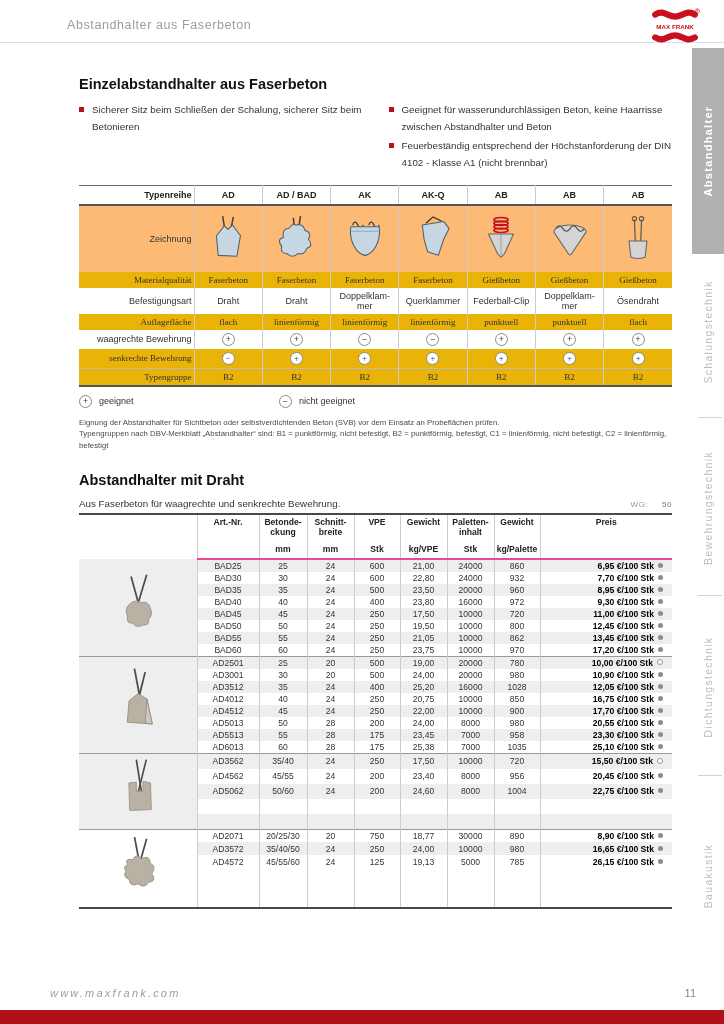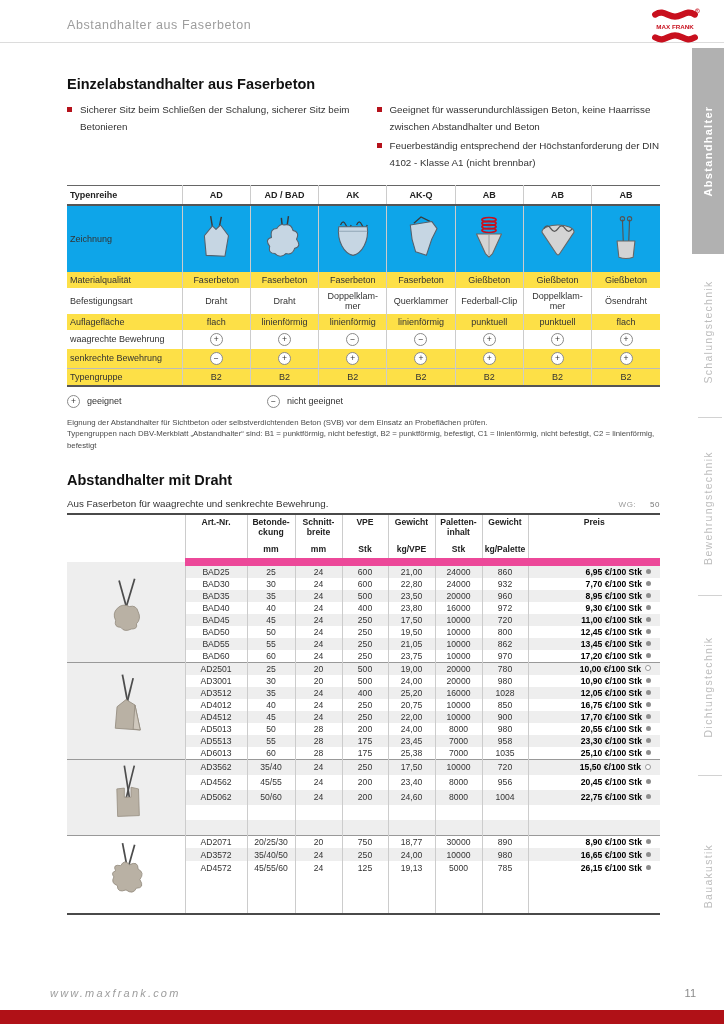--- a/index.html
+++ b/index.html
@@ -14,37 +14,37 @@
   
   .side-tab{position:absolute;left:692px;top:48px;width:32px;height:206px;background:#b1b1b1;
             display:flex;align-items:center;justify-content:center;}
   .side-tab span{transform:rotate(-90deg);white-space:nowrap;color:#fff;font-weight:bold;
                  font-size:11px;letter-spacing:1.3px;}
   .side-label{position:absolute;left:692px;width:32px;display:flex;align-items:center;justify-content:center;}
   .side-label span{transform:rotate(-90deg);white-space:nowrap;color:#bdbdbd;font-size:10.5px;letter-spacing:1.3px;}
   .side-div{position:absolute;left:698px;width:24px;border-top:1px solid #d2d2d2;}
 
   
-  .main{position:absolute;left:67px;top:68px;width:593px;}
+  .main{position:absolute;left:79px;top:68px;width:593px;}
   .section-title{font-size:14.5px;font-weight:bold;color:#111;margin:8px 0 10px;}
 
   .bullets{display:flex;gap:26px;}
   .bullet-col{width:284px;display:flex;flex-direction:column;gap:3px;}
   .bullet{display:flex;gap:8px;font-size:9.8px;line-height:1.7;color:#333;}
   .bullet .sq{flex:none;width:5px;height:5px;background:#b5121b;margin-top:5px;}
 
   
   table.type-table{border-collapse:collapse;width:593px;margin-top:13px;
                    border-top:1px solid #666;border-bottom:2px solid #555;table-layout:fixed;}
   .type-table th,.type-table td{border-left:1px solid #ccc;font-size:9px;padding:3px 2px;
                    text-align:center;vertical-align:middle;color:#333;}
-  .type-table th:first-child,.type-table td:first-child{border-left:none;text-align:left;padding-left:3px;}
+  .type-table th:first-child,.type-table td:first-child{border-left:none;text-align:right;padding-left:3px;}
   .type-table thead th{font-weight:bold;border-bottom:2px solid #555;padding:4px 2px;color:#222;}
-  .type-table tr.shade{background:#fde047;}
-  .type-table tr.drawing-row td{height:60px;background:#0ea5e9;}
+  .type-table tr.shade{background:#eab308;font-family:Liberation Serif, serif;}
+  .type-table tr.drawing-row td{height:60px;background:#fdba74;}
   .type-table tr.last td{border-top:1px solid #bbb;}
 
   .sym{display:inline-block;width:11px;height:11px;border:1px solid #8a8a8a;border-radius:50%;
        line-height:10.5px;font-size:8.5px;color:#333;text-align:center;background:#fff;}
 
   .legend{display:flex;margin-top:8px;font-size:9px;color:#333;align-items:center;}
   .legend-item{display:flex;align-items:center;gap:7px;width:200px;}
   .notes{margin-top:9px;font-size:7.8px;color:#4a4a4a;line-height:1.5;}
 
   
@@ -52,21 +52,21 @@
   .subtitle-row{display:flex;justify-content:space-between;align-items:flex-end;margin-bottom:4px;}
   .subtitle{font-size:9.8px;color:#333;}
   .wg{font-size:8px;color:#9a9a9a;letter-spacing:.5px;}
   .wg b{font-weight:normal;color:#777;margin-left:14px;}
 
   table.price-table{border-collapse:collapse;width:593px;table-layout:fixed;
                     border-top:2px solid #4a4a4a;border-bottom:2px solid #4a4a4a;}
   .price-table th,.price-table td{border-left:1px solid #ccc;font-size:8.6px;padding:0 2px;
                     text-align:center;color:#333;}
   .price-table th:first-child{border-left:none;border-bottom:none;}
-  .price-table thead th{font-weight:bold;vertical-align:top;border-bottom:8px solid #ec4899;
+  .price-table thead th{font-weight:bold;vertical-align:top;border-bottom:2px solid #ec4899;
                     height:40px;padding-top:3px;color:#222;}
   .hcell{display:flex;flex-direction:column;justify-content:space-between;height:37px;line-height:1.15;}
   .price-table tbody td{height:12px;line-height:12px;white-space:nowrap;overflow:hidden;}
   .price-table tr.shade td{background:#eee;}
   .price-table tr.g-start td{border-top:1px solid #999;}
   .price-table td.img{border-left:none;background:#fff;vertical-align:middle;text-align:center;}
   .price-table td.price{text-align:right;font-weight:bold;color:#000;padding-right:9px;}
   .dot{display:inline-block;width:5px;height:5px;border-radius:50%;margin-left:4px;
        vertical-align:middle;position:relative;top:-1px;}
   .dot.filled{background:#8c8c8c;}

